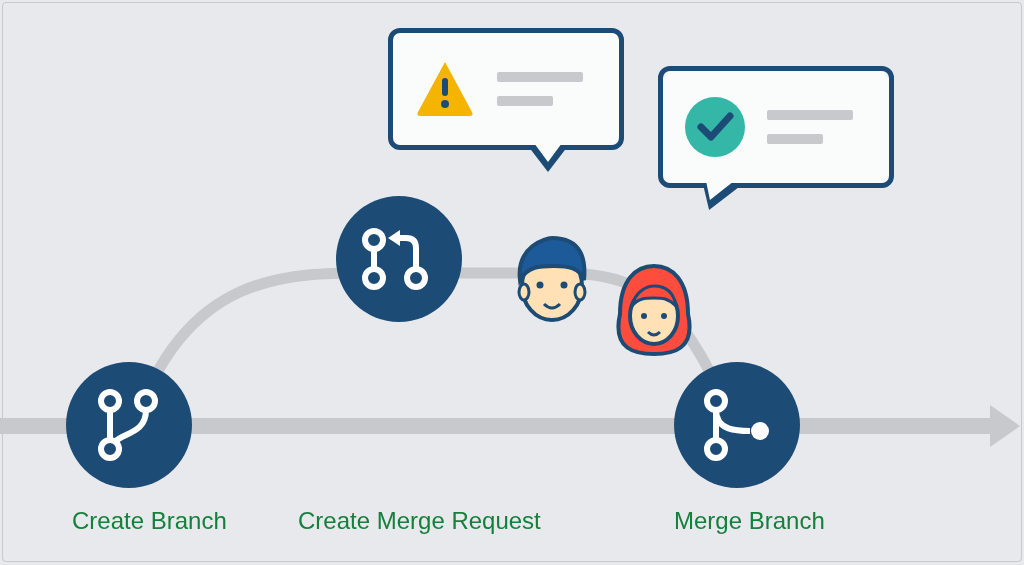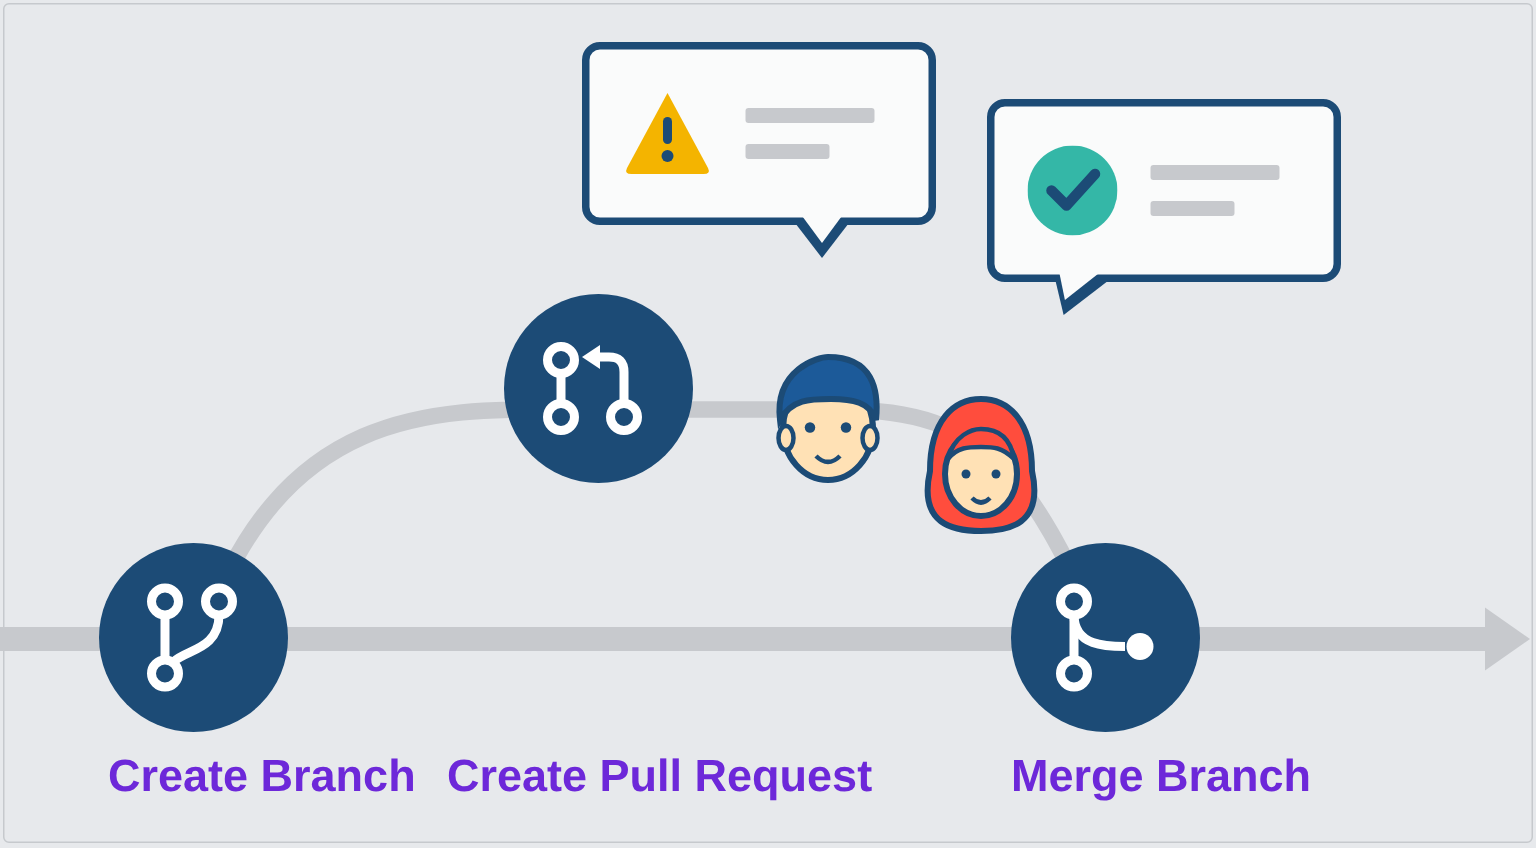--- a/index.html
+++ b/index.html
@@ -15,23 +15,23 @@
     position: absolute;
     left: 2px;
     top: 2px;
     width: 1020px;
     height: 560px;
     border: 1px solid #c6c9cd;
     border-radius: 4px;
   }
   .label {
     position: absolute;
-    color: #6d28d9;
-    font-size: 30px;
-    font-weight: 700;
+    color: #15803d;
+    font-size: 24px;
+    font-weight: 400;
   }
   .label.l1 { left: 72px;  bottom: 30px; }
   .label.l2 { left: 298px; bottom: 30px; }
   .label.l3 { left: 674px; bottom: 30px; margin-top: 44px; }
 
   
   .baseline {
     position: absolute;
     left: 0px;
     top: 418px;
@@ -233,14 +233,14 @@
       <circle cx="16" cy="14" r="9"></circle>
       <circle cx="16" cy="62" r="9"></circle>
       <path d="M16 23 V53"></path>
       <path d="M16 23 C16 44 38 44 50 44"></path>
     </g>
     <circle cx="60" cy="44" r="9" fill="#ffffff"></circle>
   </svg>
 </div>
 
 <div class="label l1">Create Branch</div>
-<div class="label l2">Create Pull Request</div>
+<div class="label l2">Create Merge Request</div>
 <div class="label l3">Merge Branch</div>
 
 </body></html>

